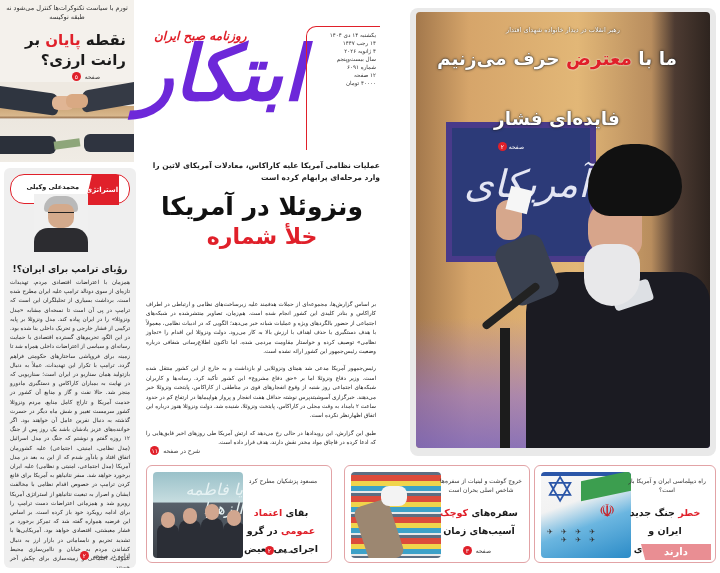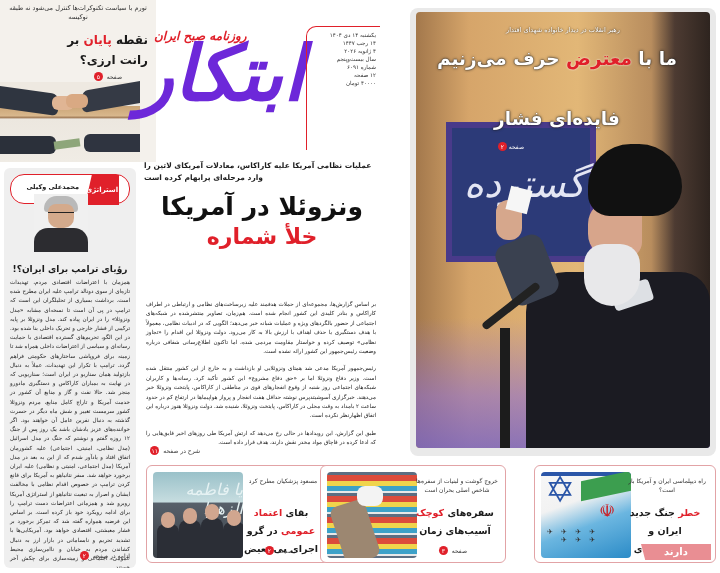--- a/index.html
+++ b/index.html
@@ -9,23 +9,23 @@
   .abs { position: absolute; }
   .red { color: #e0202a; }
   .badge {
     display: inline-block; width: 9px; height: 9px; border-radius: 50%;
     background: #e0202a; color: #fff; font-size: 6px; line-height: 9px; text-align: center;
     vertical-align: middle; margin-right: 2px;
   }
   .page-ref { font-size: 6px; color: #333; display: flex; align-items: center; gap: 2px; direction: rtl; }
 
   
-  #teaser-rent { left: 0; top: 0; width: 156px; height: 162px; background: #f4f1ec; overflow: hidden; }
+  #teaser-rent { left: 0; top: 0; width: 134px; height: 162px; background: #f4f1ec; overflow: hidden; }
   #teaser-rent .kicker { position: absolute; top: 4px; right: 6px; left: 6px; font-size: 6.5px; text-align: center; color: #333; line-height: 9px; }
-  #teaser-rent .title { position: absolute; top: 30px; right: 8px; left: 4px; font-size: 12px; font-weight: bold; line-height: 20px; }
+  #teaser-rent .title { position: absolute; top: 30px; right: 8px; left: 4px; font-size: 15px; font-weight: bold; line-height: 20px; }
   #teaser-rent .page-ref { position: absolute; top: 72px; right: 34px; }
   .hands-photo { position: absolute; left: 0; top: 82px; width: 140px; height: 80px; background: linear-gradient(180deg,#eee9e1 0%,#eee9e1 30%,#caa476 30%,#d8b78c 42%,#9b7654 45%,#ece7df 46%,#f0ece5 100%); }
   .sleeve-l { position: absolute; left: 0; top: 8px; width: 58px; height: 22px; background: #2f3540; transform: skewY(8deg); border-radius: 0 6px 6px 0; }
   .sleeve-r { position: absolute; right: 0; top: 4px; width: 58px; height: 22px; background: #353a45; transform: skewY(-10deg); border-radius: 6px 0 0 6px; }
   .hand-l { position: absolute; left: 52px; top: 14px; width: 22px; height: 14px; background: #e0b594; border-radius: 6px; }
   .hand-r { position: absolute; left: 66px; top: 12px; width: 22px; height: 14px; background: #d9a983; border-radius: 6px; }
   .money { position: absolute; left: 54px; top: 58px; width: 26px; height: 8px; background: #8ea67a; transform: rotate(-8deg); }
   .sleeve-bl { position: absolute; left: 0; top: 54px; width: 56px; height: 18px; background: #2b303a; border-radius: 0 6px 6px 0; }
   .sleeve-br { position: absolute; right: 0; top: 52px; width: 56px; height: 18px; background: #2f3440; border-radius: 6px 0 0 6px; }
 
@@ -45,21 +45,21 @@
 
   
   #masthead { left: 144px; top: 0; width: 236px; height: 150px; }
   .logo-big { position: absolute; left: 4px; top: 4px; width: 156px; height: 140px; font-family: Liberation Serif, serif; font-size: 76px; font-weight: bold; color: #6d28d9; line-height: 140px; text-align: center; font-style: italic; letter-spacing: -4px; }
   .logo-small { position: absolute; left: 10px; top: 29px; font-size: 12px; color: #e0202a; font-style: italic; font-weight: bold; direction: rtl; }
   .issue-box { position: absolute; left: 162px; top: 26px; width: 74px; height: 124px; border-left: 1.5px solid #e0202a; border-top: 1.5px solid #e0202a; border-radius: 10px 0 0 0; padding: 4px 4px 0 0; }
   .issue-box div { font-size: 5.6px; line-height: 8px; color: #333; text-align: right; }
 
   
   #main-story { left: 144px; top: 150px; width: 236px; height: 310px; }
-  .ms-kicker { position: absolute; top: 10px; right: 0; left: 0; font-size: 7.5px; font-weight: bold; text-align: left; line-height: 12px; color: #222; }
+  .ms-kicker { position: absolute; top: 10px; right: 0; left: 0; font-size: 7.5px; font-weight: bold; text-align: right; line-height: 12px; color: #222; }
   .ms-title { position: absolute; top: 42px; right: 0; left: 0; font-size: 25px; font-weight: bold; text-align: center; color: #111; letter-spacing: -1px; }
   .ms-title2 { position: absolute; top: 74px; right: 0; left: 0; font-size: 22px; font-weight: bold; text-align: center; color: #e0202a; }
   .ms-body { position: absolute; top: 150px; right: 4px; left: 2px; font-size: 5.6px; line-height: 9.4px; text-align: justify; color: #222; }
   .ms-body p { margin-bottom: 8px; }
   .ms-ref { position: absolute; top: 296px; right: 180px; }
 
   
   #lead-photo-card { left: 380px; top: 0; width: 340px; height: 458px; }
   .lp-frame { position: absolute; left: 30px; top: 8px; width: 306px; height: 448px; border-radius: 8px; background: #e9e9e9; padding: 6px; }
   .lp-img { position: absolute; left: 6px; top: 4px; width: 294px; height: 436px; border-radius: 4px; overflow: hidden;
@@ -89,21 +89,21 @@
   .bteaser .bt-kicker { position: absolute; right: 6px; top: 10px; width: 84px; font-size: 6px; line-height: 9px; text-align: center; color: #333; }
   .bteaser .bt-title { position: absolute; right: 4px; top: 38px; width: 92px; font-size: 9.5px; font-weight: bold; line-height: 18px; text-align: center; }
   .bteaser .page-ref { position: absolute; right: 38px; top: 80px; }
 
   #teaser-pezeshkian { left: 146px; width: 186px; }
   .photo-crowd { background: linear-gradient(180deg,#9ac1c9 0%,#c7dde0 35%,#57606a 36%,#3a3f46 100%); }
   .crowd-head { position: absolute; width: 14px; height: 16px; background: #d1a68f; border-radius: 7px; }
   .crowd-body { position: absolute; width: 22px; height: 40px; background: #2b2e36; border-radius: 8px 8px 0 0; }
   .wall-text { position: absolute; top: 8px; left: 10px; font-size: 16px; color: #e6f2f3; font-style: italic; font-family: "DejaVu Serif", serif; }
 
-  #teaser-food { left: 320px; width: 186px; }
+  #teaser-food { left: 344px; width: 186px; }
   .photo-shelf { background: repeating-linear-gradient(180deg,#5c6e82 0px,#5c6e82 3px,#dc4b3b 3px,#dc4b3b 9px,#f0d44c 9px,#f0d44c 14px,#3da1c8 14px,#3da1c8 19px,#e8e8e8 19px,#e8e8e8 21px); }
   .shelf-arm { position: absolute; left: 10px; top: 30px; width: 36px; height: 60px; background: #9c8771; transform: rotate(-18deg); border-radius: 8px; }
   .shelf-hand { position: absolute; left: 30px; top: 14px; width: 26px; height: 20px; background: #f3f3f3; border-radius: 8px; }
 
   #teaser-israel { left: 534px; width: 182px; }
   .photo-flag { background: linear-gradient(160deg,#f7f7f7 0%,#f2f2f2 35%,#6bb6e0 60%,#2b8bc7 100%); }
   .star { position: absolute; left: 4px; top: 0; font-size: 36px; color: #2b56a8; line-height: 36px; }
   .stripe-blue { position: absolute; left: 0; top: 0; width: 90px; height: 4px; background: #2b56a8; }
   .iran-emblem { position: absolute; left: 58px; top: 28px; font-size: 18px; color: #c9252b; }
   .iran-green { position: absolute; left: 40px; top: 4px; width: 50px; height: 20px; background: #3c9e4f; transform: skewY(-12deg); }
@@ -182,21 +182,21 @@
   <div class="page-ref ms-ref">
     <span>شرح در صفحه</span>
     <span class="badge">۱۱</span>
   </div>
 </div>
 
 <div id="lead-photo-card" class="abs">
   <div class="lp-frame">
     <div class="lp-img">
       <div class="lp-panel"></div>
-      <div class="lp-calig">گسترده</div>
+      <div class="lp-calig">آمریکای</div>
       <div class="lp-purple"></div>
       <div class="lp-robe"></div>
       <div class="lp-collar"></div>
       <div class="lp-face"></div>
       <div class="lp-beard"></div>
       <div class="lp-turban"></div>
       <div class="lp-arm"></div>
       <div class="lp-hand"></div>
       <div class="lp-paper"></div>
       <div class="lp-mic"></div>

